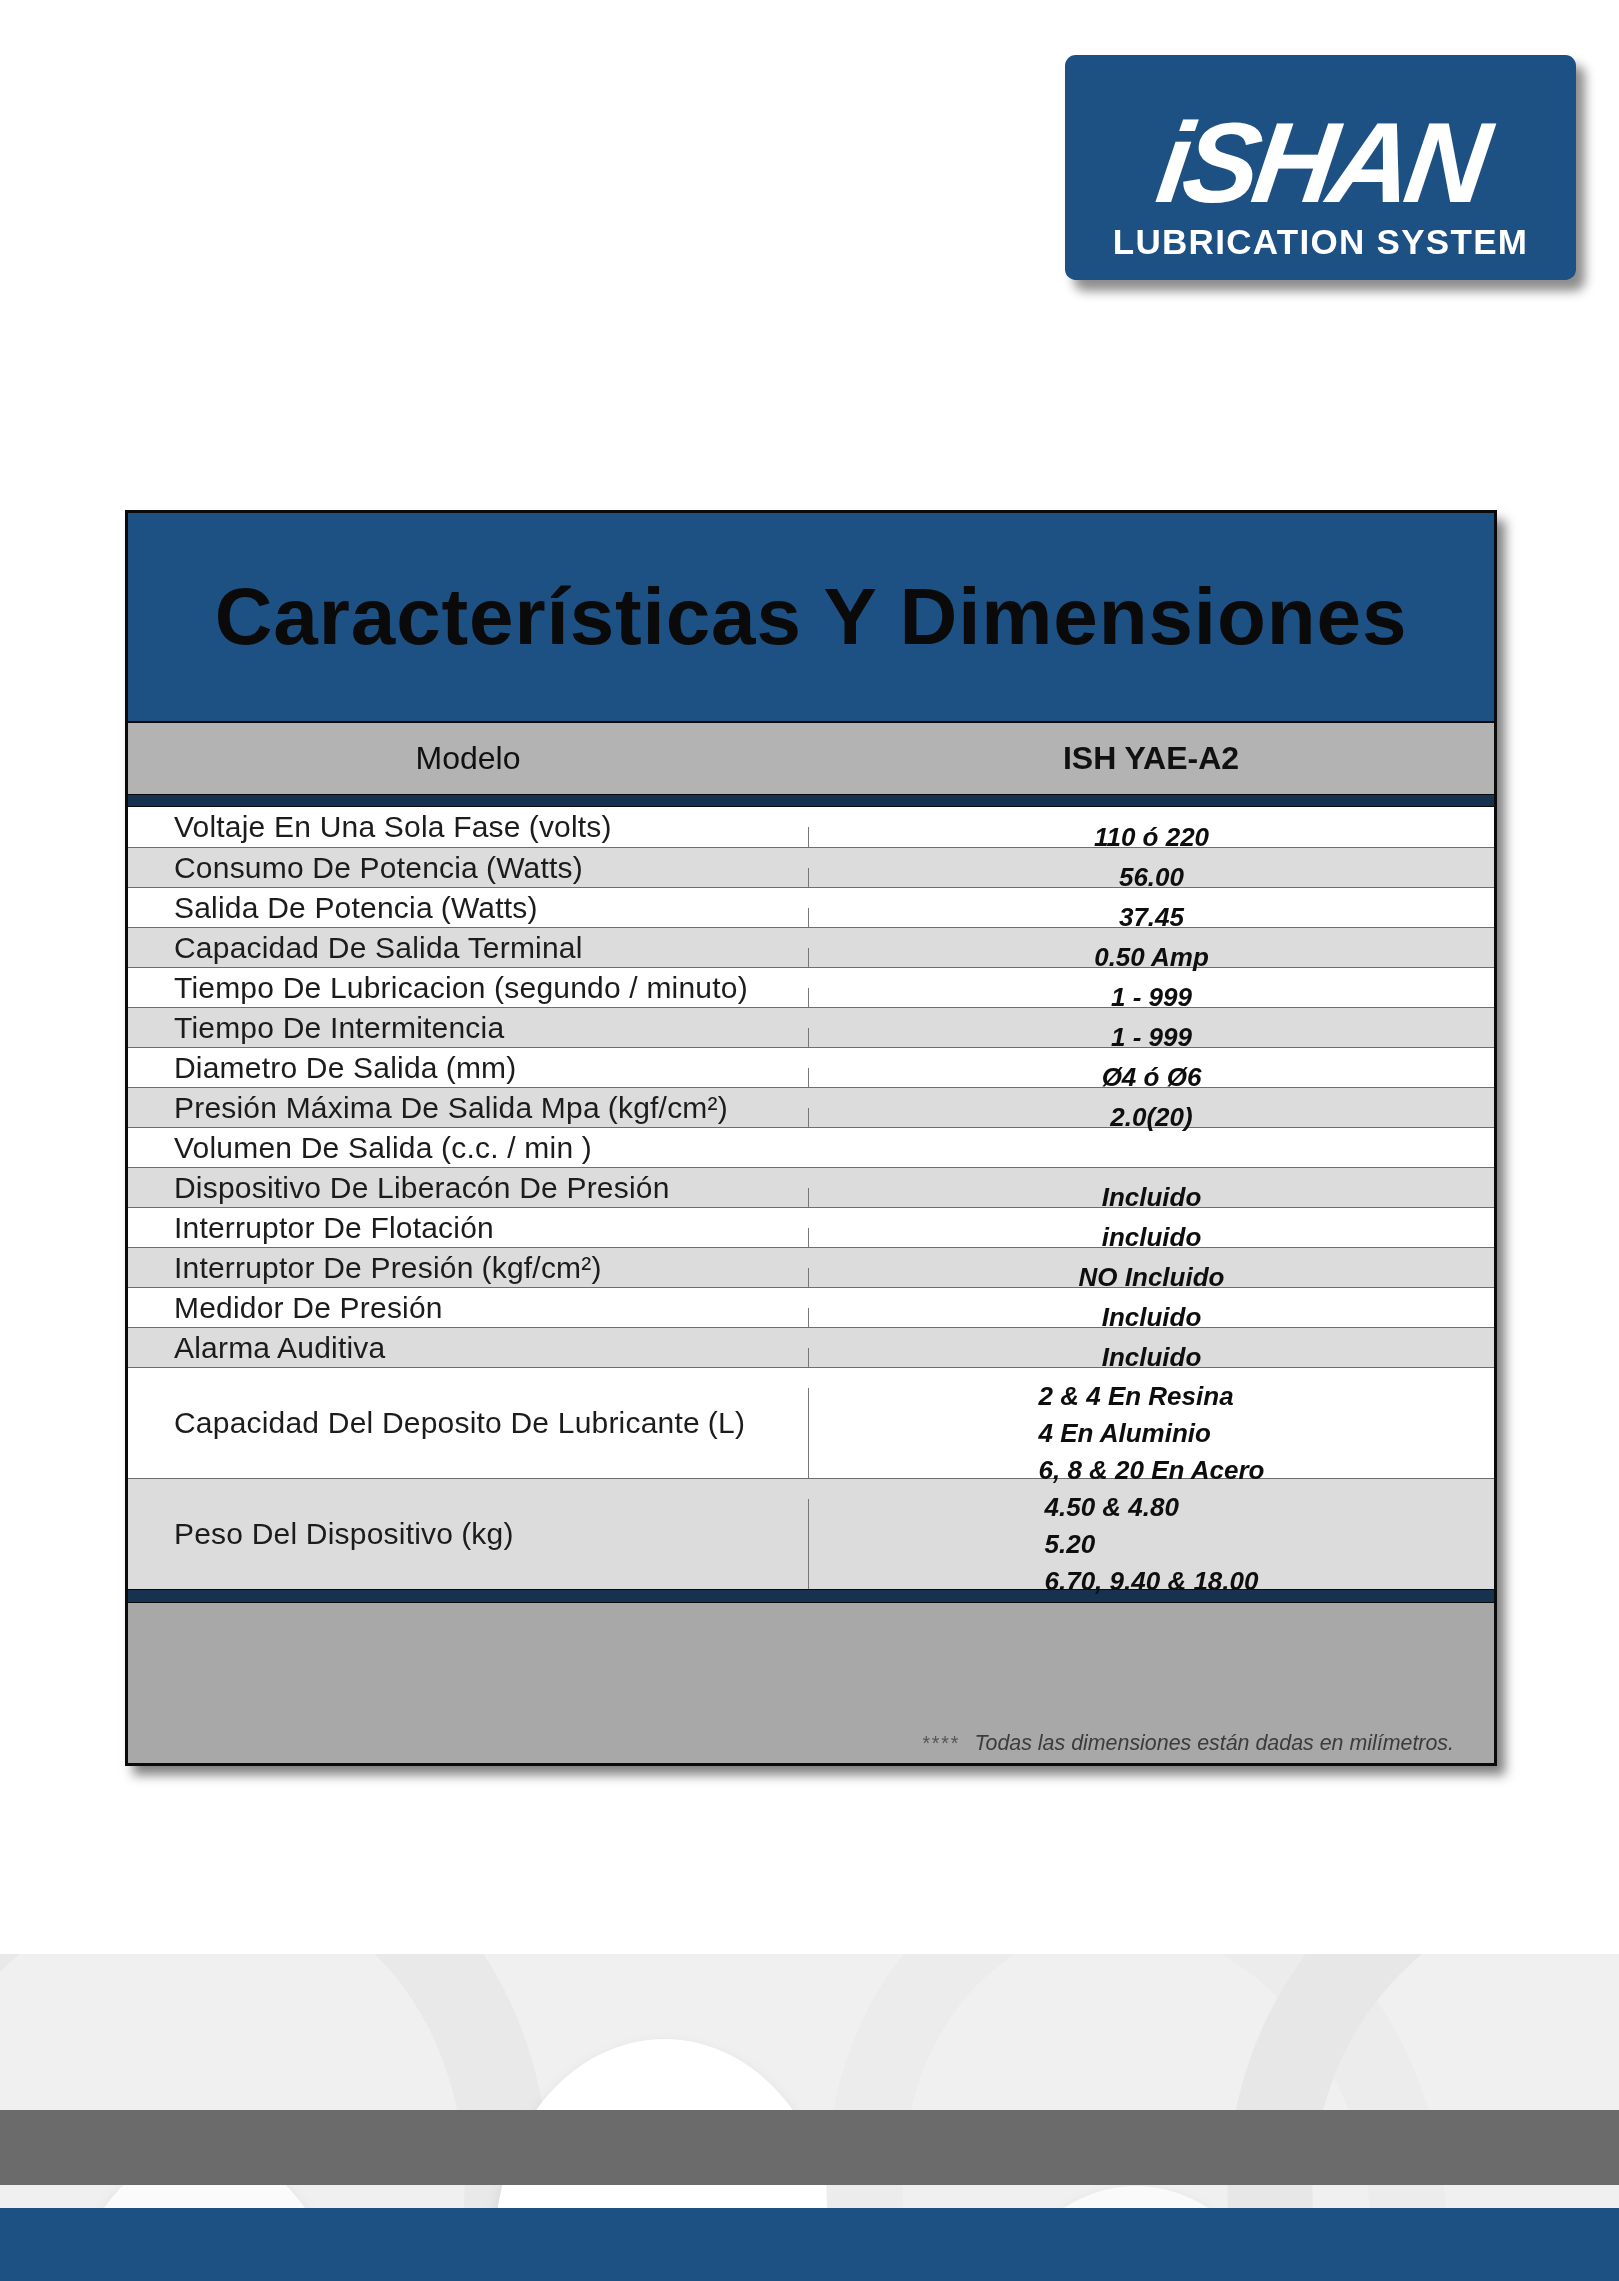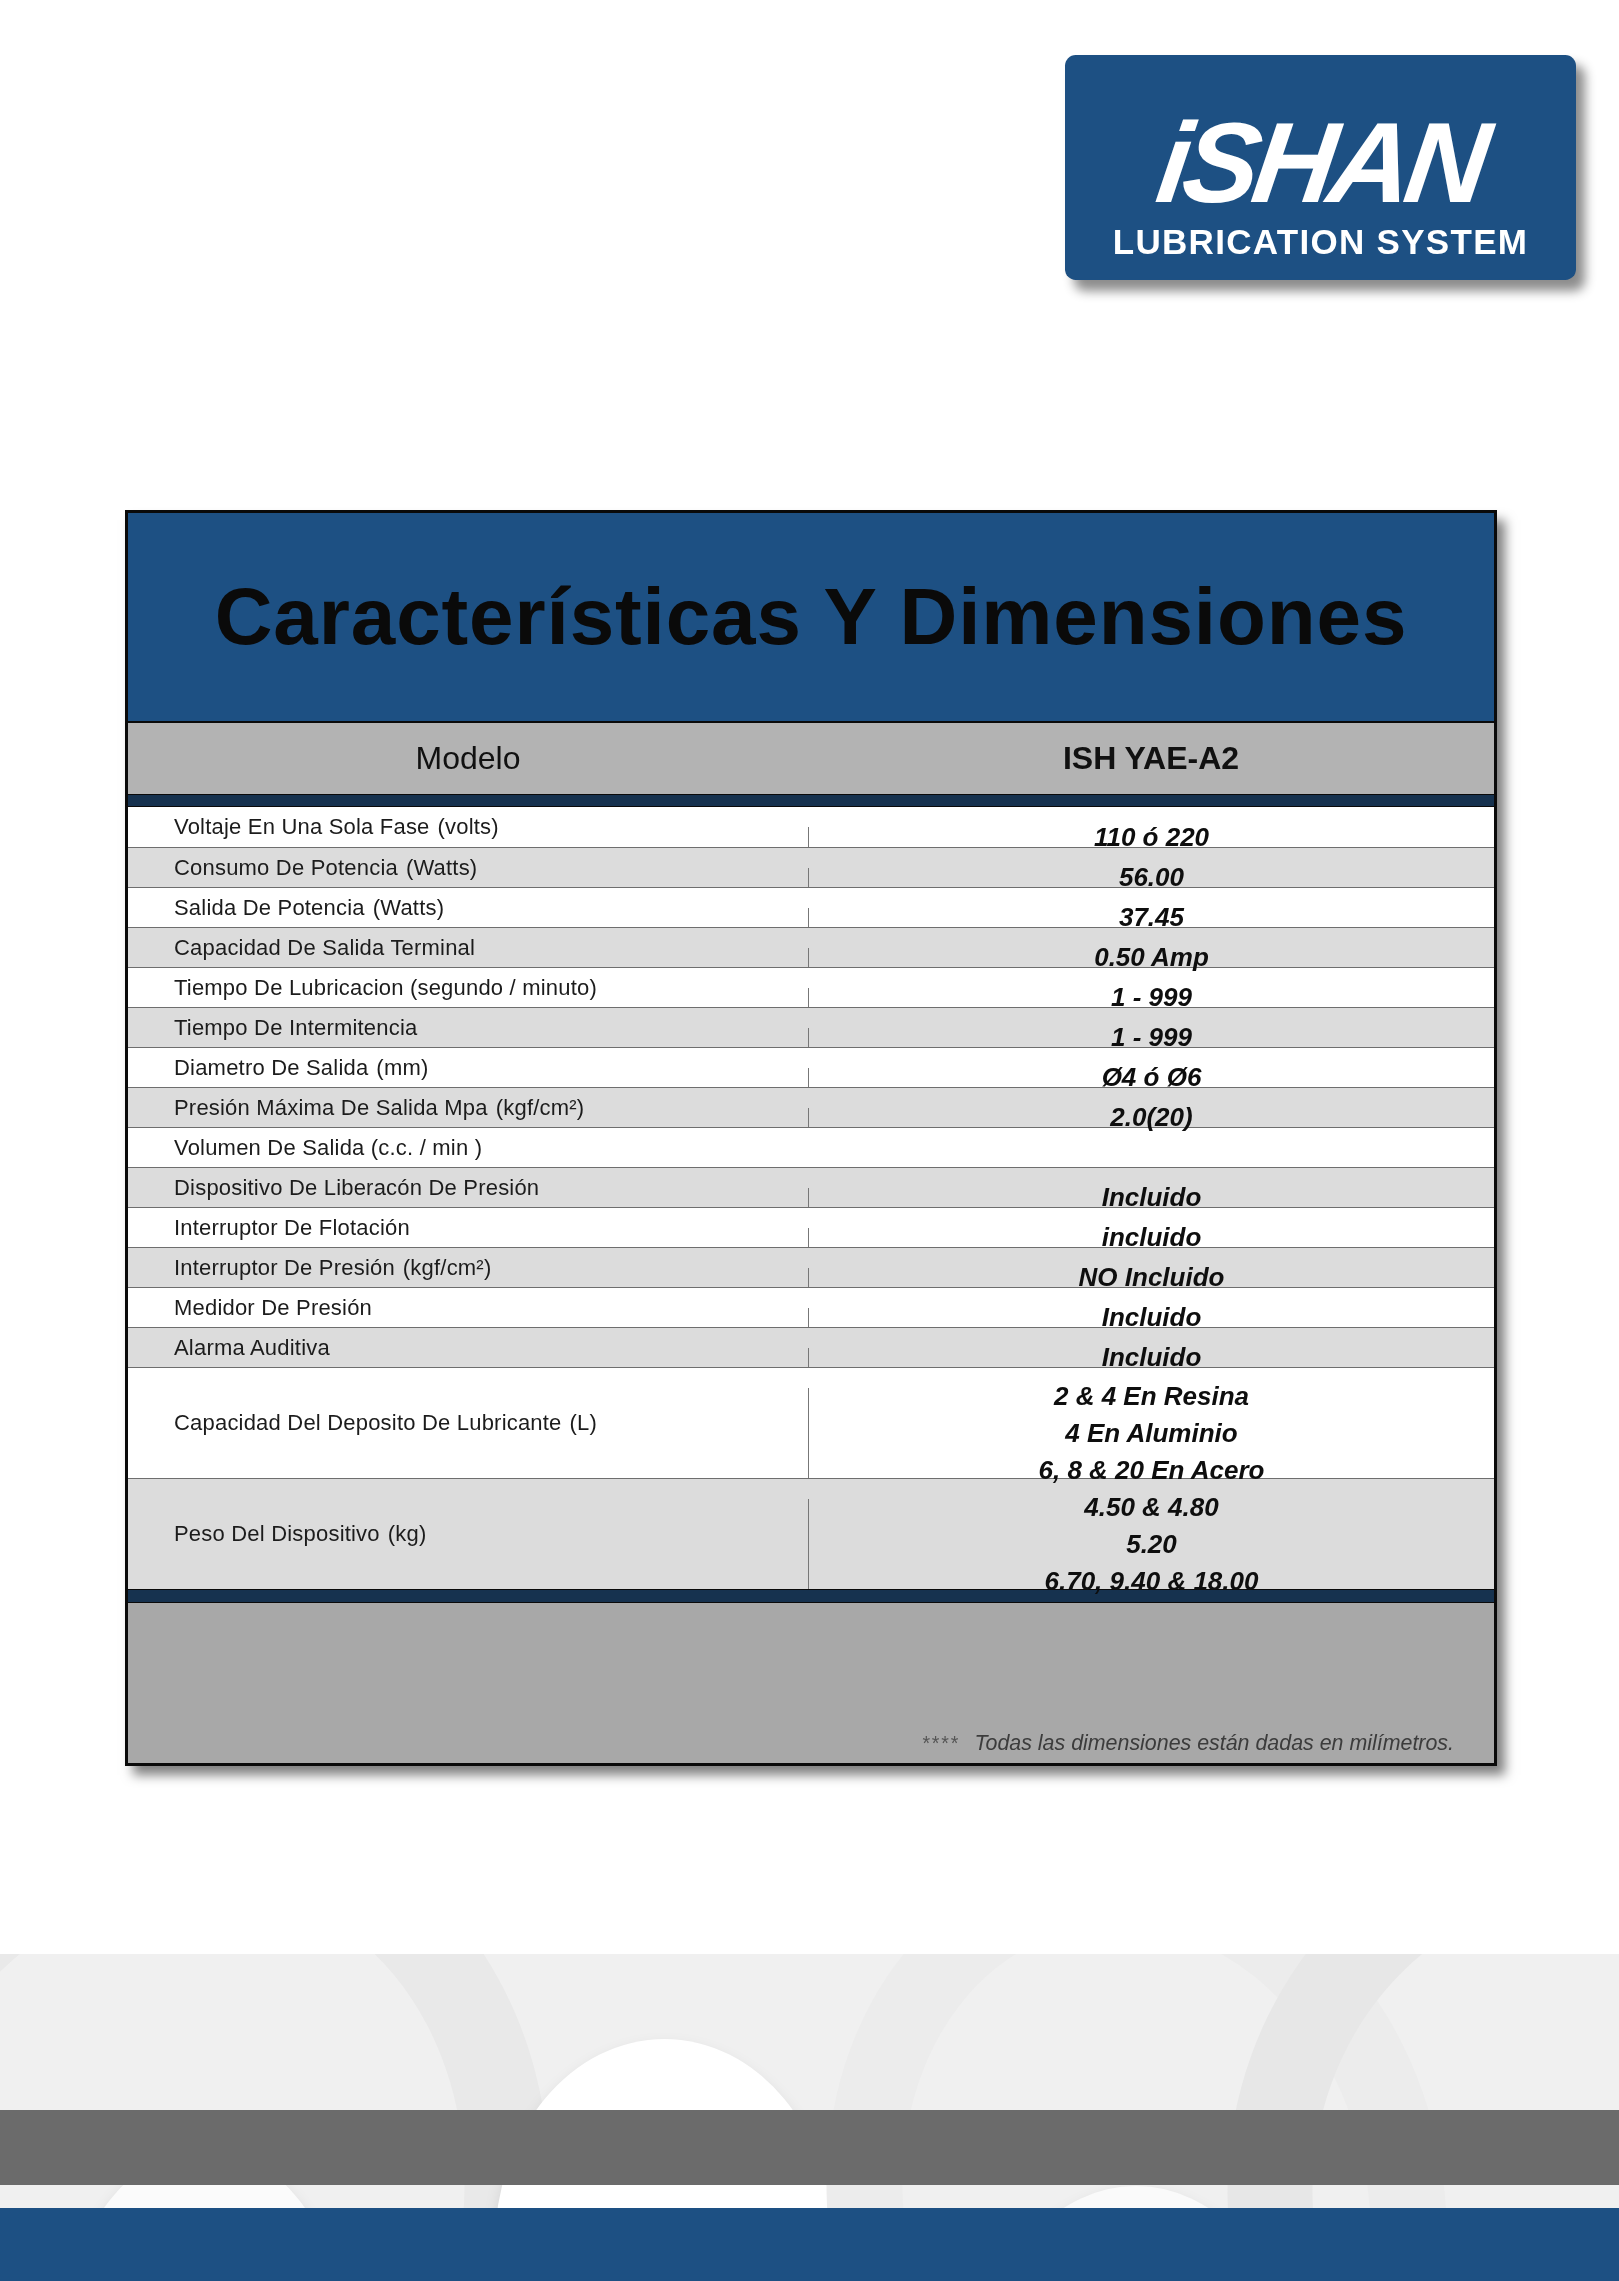--- a/index.html
+++ b/index.html
@@ -89,30 +89,29 @@
     box-sizing:border-box;
     background:#ffffff;
   }
   .row + .row{border-top:1.8px solid #6e6e6e;}
   .row.gray{background:#dcdcdc;}
   .row.tall{height:111px;}
   .cell{display:flex;align-items:center;box-sizing:border-box;}
   .cell.label{
     width:680px;
     padding-left:46px;
-    font-size:22px;
+    font-size:30px;
     color:#1c1c1c;
     letter-spacing:0.2px;
   }
   .cell.label .unit{margin-left:8px;}
   .cell.label .unit:empty{display:none;}
   .cell.value{
     flex:1;
     justify-content:center;
-    text-align:center;
     border-left:1.8px solid #777777;
     font-size:26px;
     font-weight:bold;
     font-style:italic;
     color:#0e0e0e;
     white-space:pre-line;
     line-height:37px;
     margin-top:20px;
   }
 

